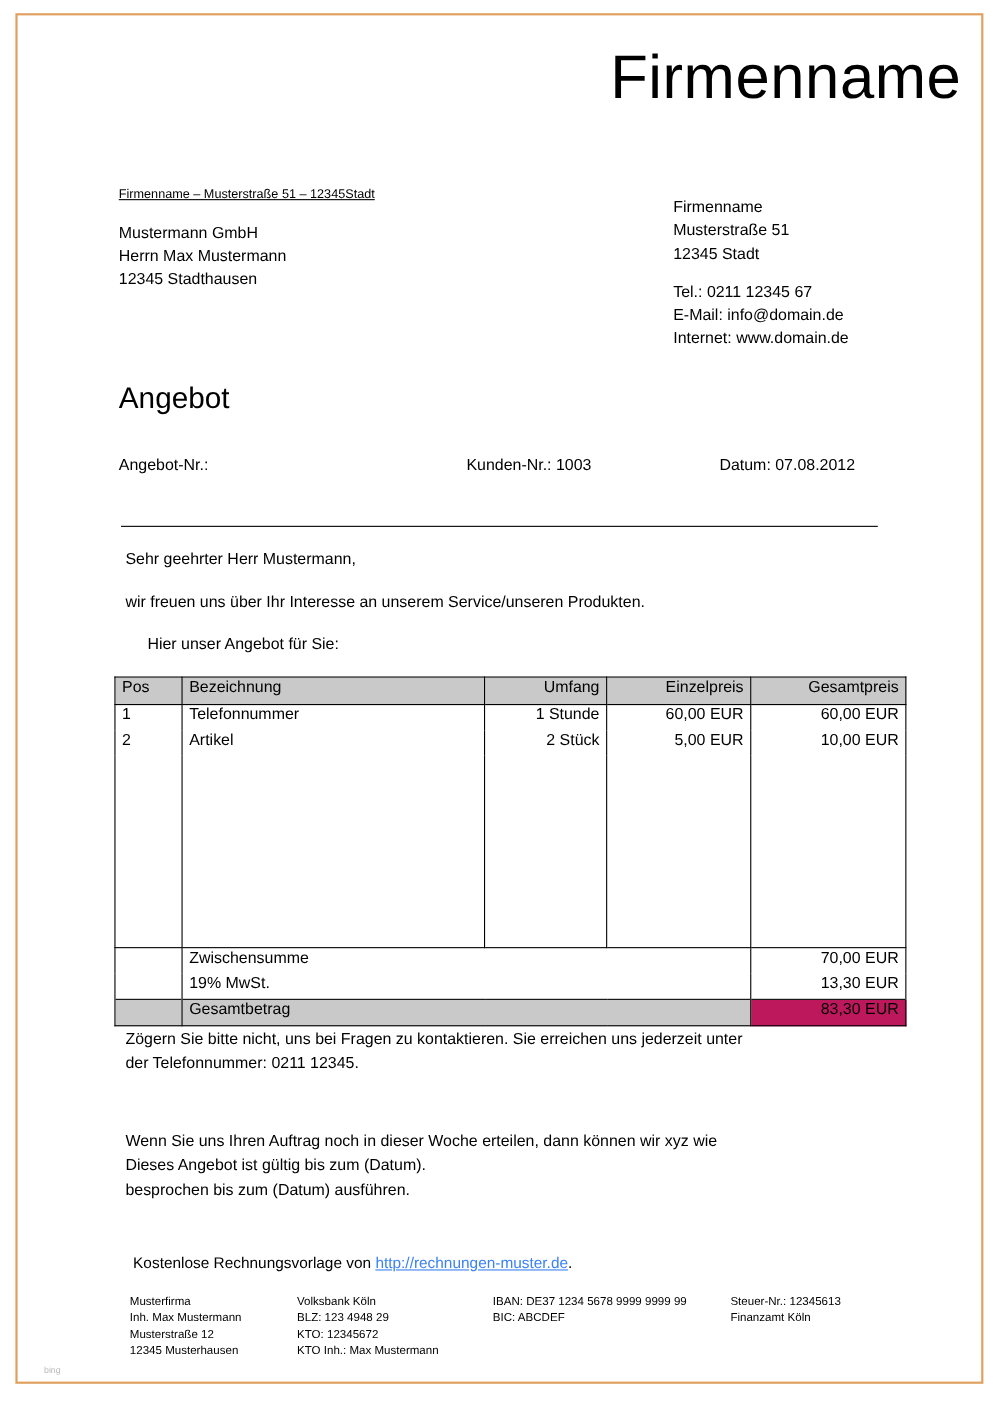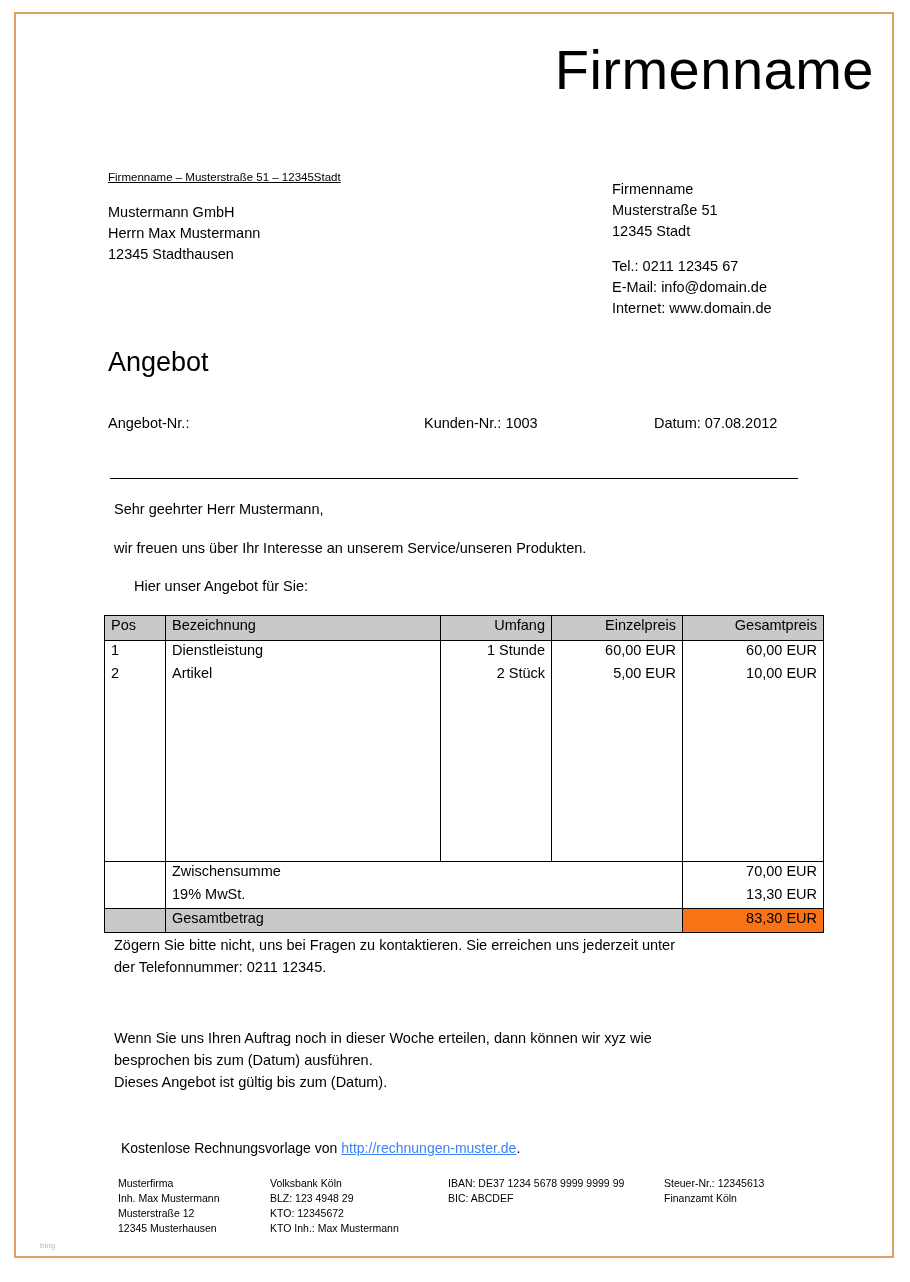--- a/index.html
+++ b/index.html
@@ -161,21 +161,21 @@
     border-top: 1px solid #000000;
     border-bottom: none;
   }
   .sum-row.second td { border-top: none; }
   .total-row td {
     background: #c9c9c9;
     border-top: 1px solid #000000;
     border-bottom: 1px solid #000000;
   }
   .total-row td.white {
-    background: #f97316;
+    background: #be185d;
   }
 
   
   .closing1 {
     position: absolute;
     left: 98px;
     top: 920px;
     width: 670px;
     font-size: 14.5px;
     line-height: 22px;
@@ -273,21 +273,21 @@
           <th class="col-pos">Pos</th>
           <th class="col-desc">Bezeichnung</th>
           <th class="col-qty">Umfang</th>
           <th class="col-unit">Einzelpreis</th>
           <th class="col-total">Gesamtpreis</th>
         </tr>
       </thead>
       <tbody>
         <tr class="item first">
           <td>1</td>
-          <td>Dienstleistung</td>
+          <td>Telefonnummer</td>
           <td class="num">1 Stunde</td>
           <td class="num">60,00 EUR</td>
           <td class="num">60,00 EUR</td>
         </tr>
         <tr class="item">
           <td>2</td>
           <td>Artikel</td>
           <td class="num">2 Stück</td>
           <td class="num">5,00 EUR</td>
           <td class="num">10,00 EUR</td>
@@ -317,22 +317,22 @@
       </tbody>
     </table>
 
     <div class="closing1">
       <div>Zögern Sie bitte nicht, uns bei Fragen zu kontaktieren. Sie erreichen uns jederzeit unter</div>
       <div>der Telefonnummer: 0211 12345.</div>
     </div>
 
     <div class="closing2">
       <div>Wenn Sie uns Ihren Auftrag noch in dieser Woche erteilen, dann können wir xyz wie</div>
+      <div>Dieses Angebot ist gültig bis zum (Datum).</div>
       <div>besprochen bis zum (Datum) ausführen.</div>
-      <div>Dieses Angebot ist gültig bis zum (Datum).</div>
     </div>
 
     <div class="credit">
       <span>Kostenlose Rechnungsvorlage von </span><a href="#">http://rechnungen-muster.de</a><span>.</span>
     </div>
 
     <div class="footer">
       <div class="fcol c1">
         <div>Musterfirma</div>
         <div>Inh. Max Mustermann</div>

